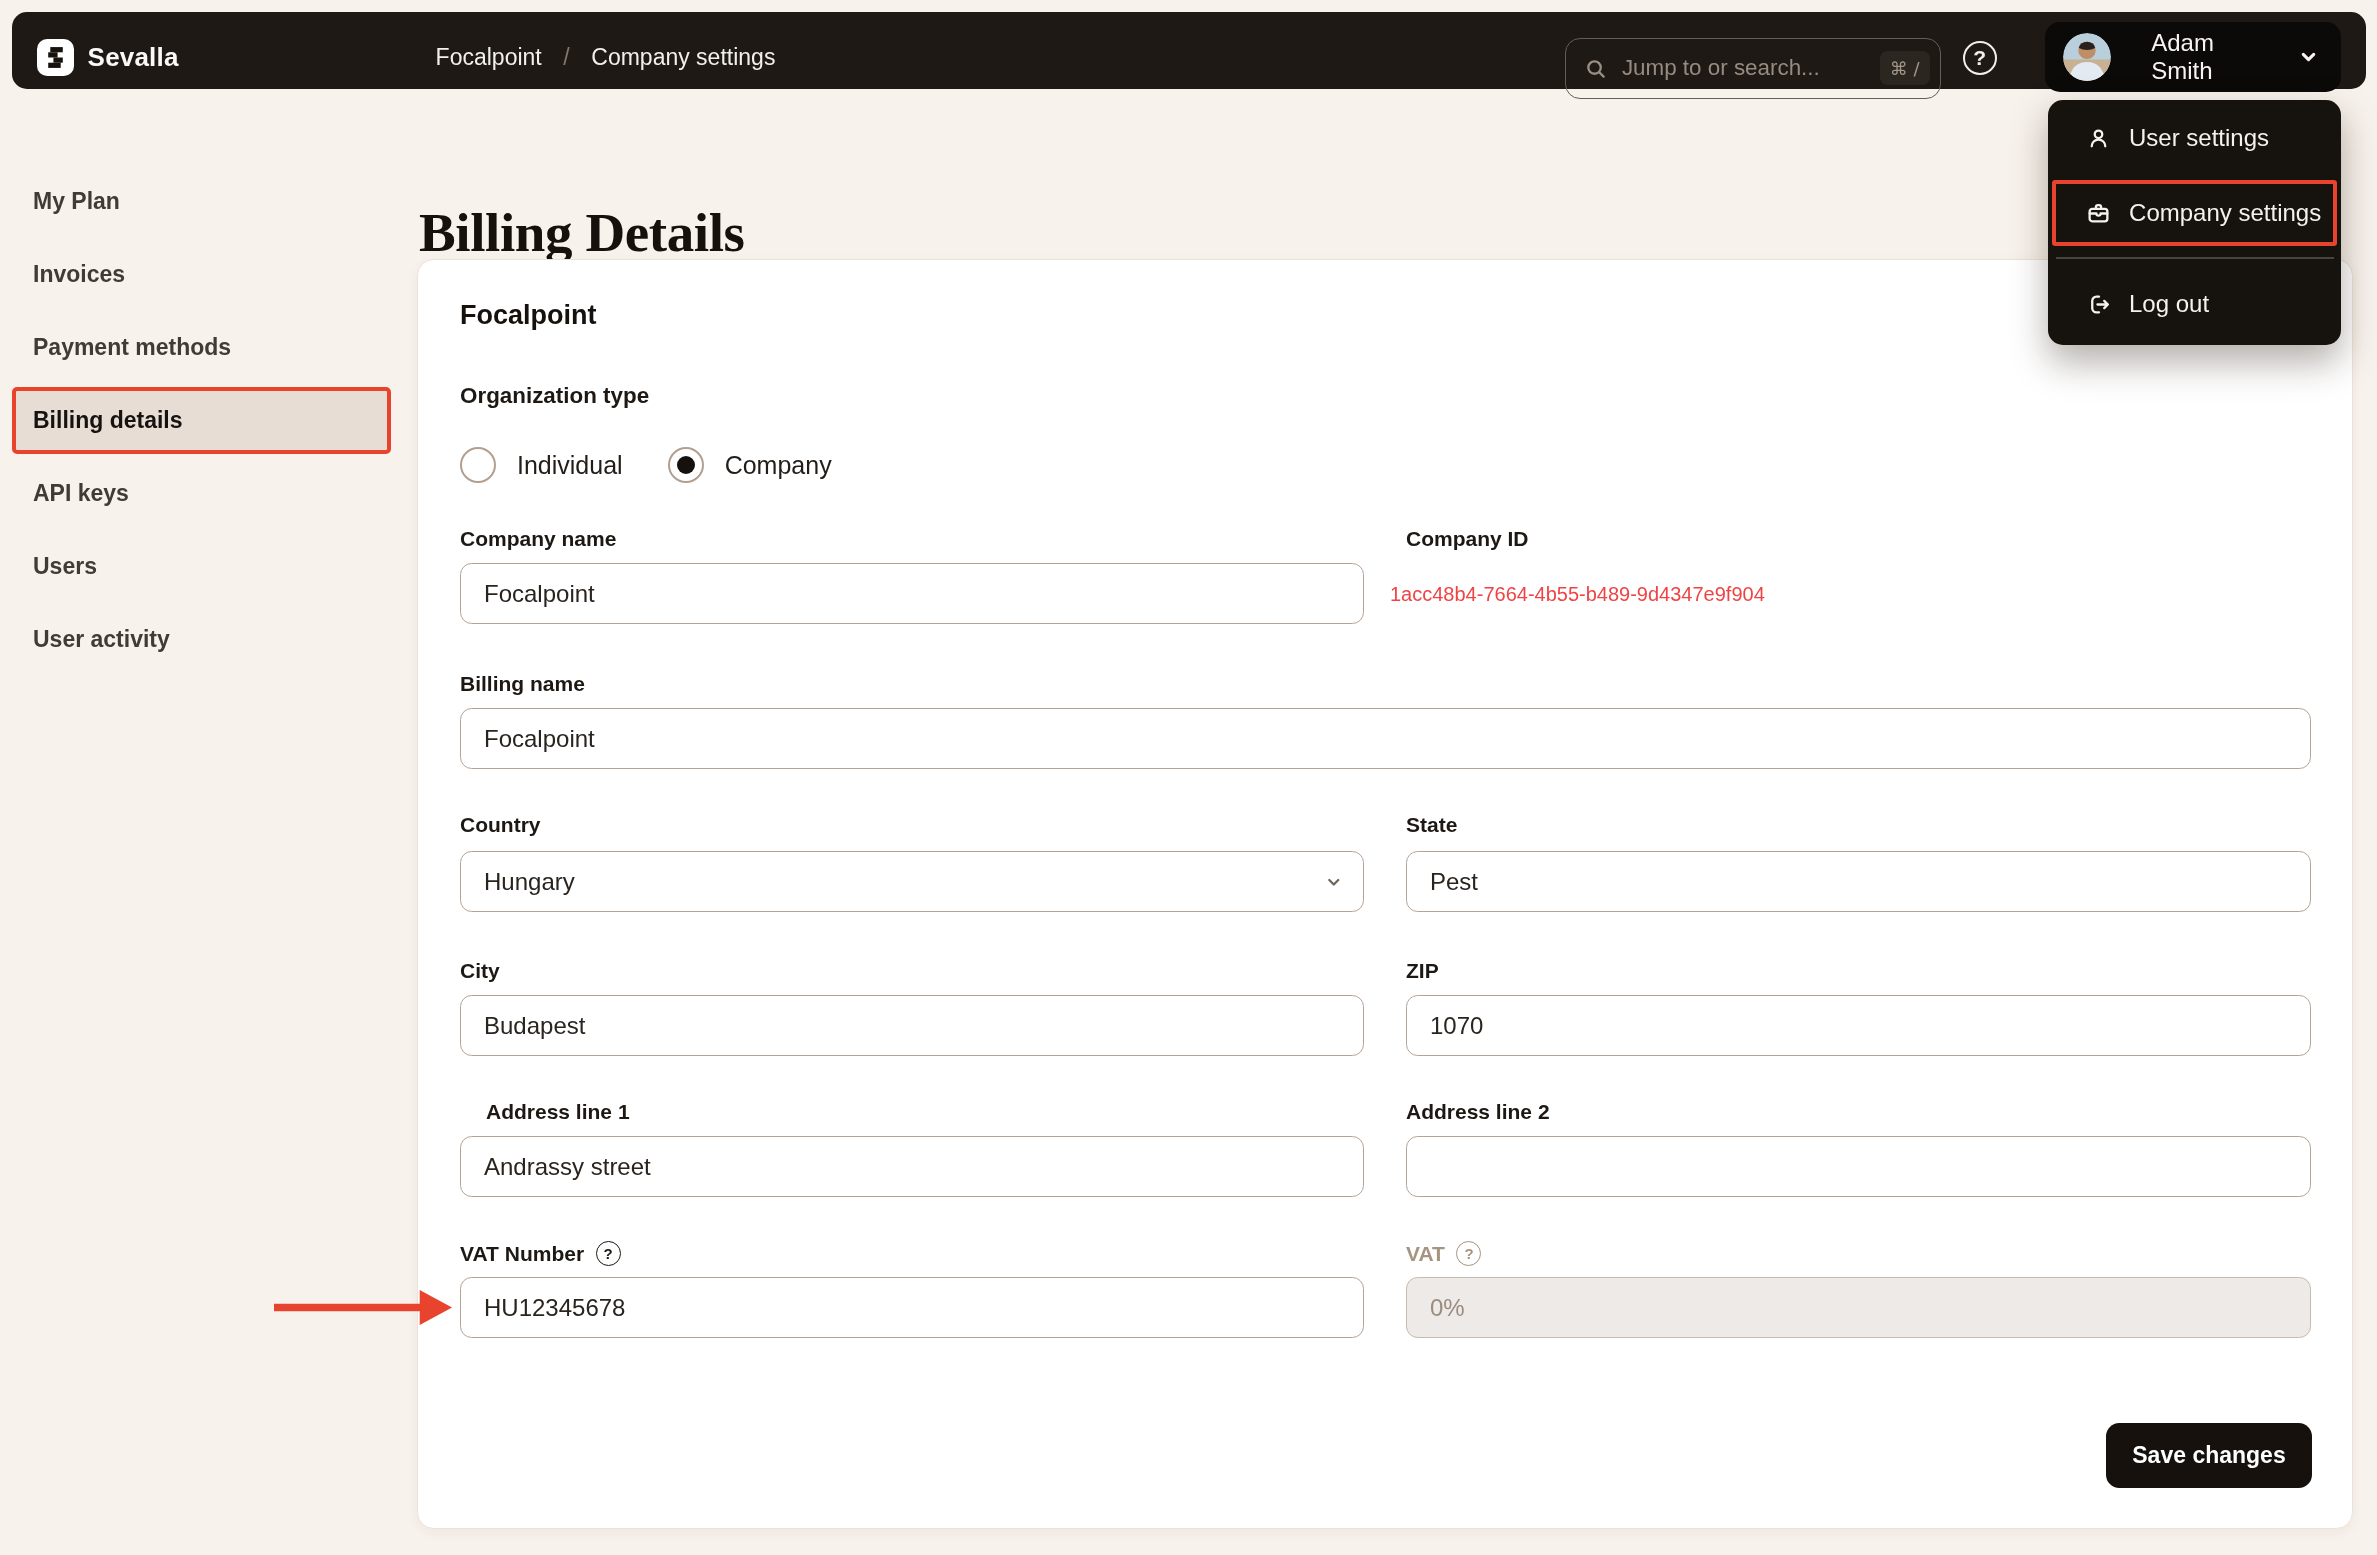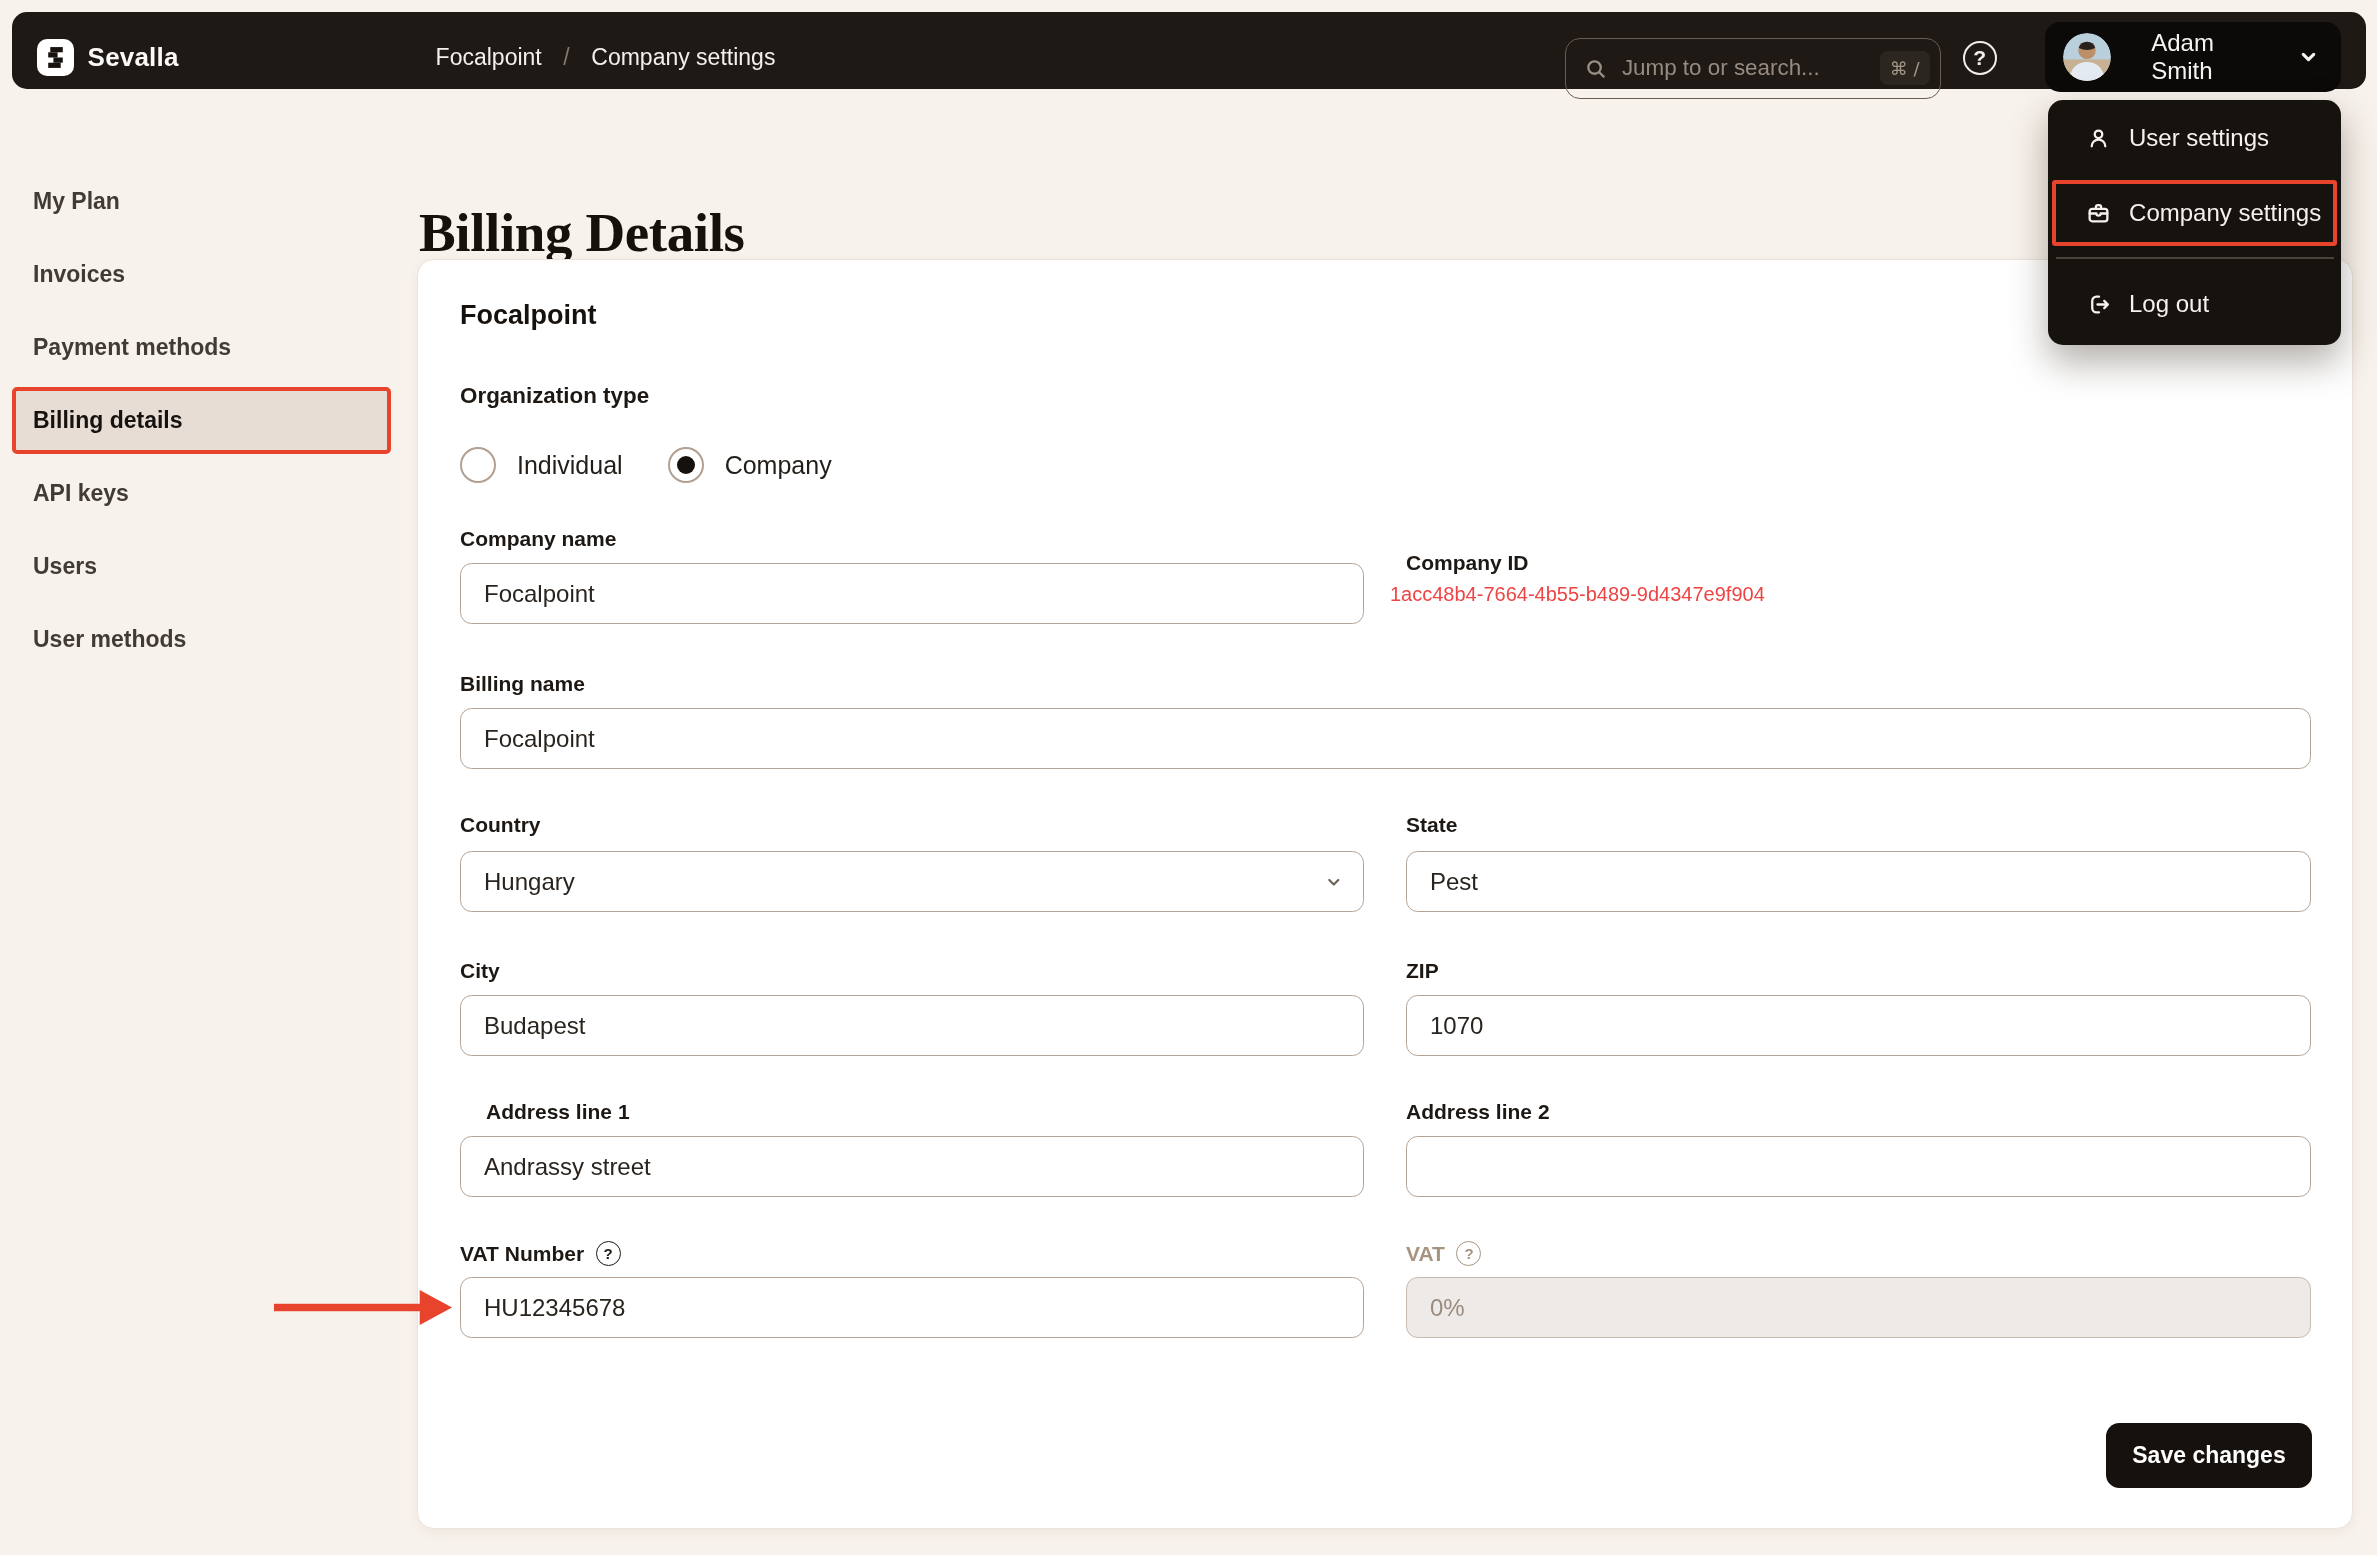--- a/index.html
+++ b/index.html
@@ -196,21 +196,21 @@
   <div class="side-item active">
       <span>Billing details</span>
     </div>
   <div class="side-item">
       <span>API keys</span>
     </div>
   <div class="side-item">
       <span>Users</span>
     </div>
   <div class="side-item">
-      <span>User methods</span>
+      <span>User activity</span>
     </div>
 </div>
 
 <h1 class="page-title">Billing Details</h1>
 
 <div class="card">
   <div class="card-heading">Focalpoint</div>
 
   <div class="org-label">Organization type</div>
   <div class="radio-row">
@@ -219,21 +219,21 @@
       <span class="radio-label">Individual</span>
     </div>
     <div class="radio-opt">
       <span class="radio checked"></span>
       <span class="radio-label">Company</span>
     </div>
   </div>
 
   <div class="f-label col1" style="top:267px;">Company name</div>
   <input class="f-input col1" style="top: 303px;" type="text" value="Focalpoint">
-  <div class="f-label col2" style="top:267px;margin-top:24px;">Company ID</div>
+  <div class="f-label col2" style="top:267px;">Company ID</div>
   <div class="id-value">1acc48b4-7664-4b55-b489-9d4347e9f904</div>
 
   <div class="f-label col1" style="top:412px;">Billing name</div>
   <input class="f-input" style="left: 42px; width: 1851px; top: 448px;" type="text" value="Focalpoint">
 
   <div class="f-label col1" style="top:553px;">Country</div>
   <div class="select col1" style="top:591px;">
     <span>Hungary</span>
     <svg width="21.6" height="21.6" viewBox="0 0 24 24" fill="none" stroke="#6e645a" stroke-width="2.5" stroke-linecap="round" stroke-linejoin="round">
       <path d="M7 10 l5 5 5 -5"></path>

